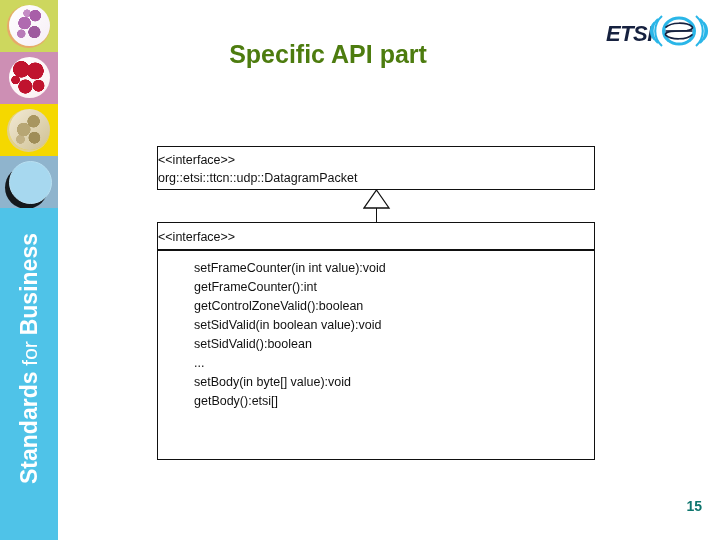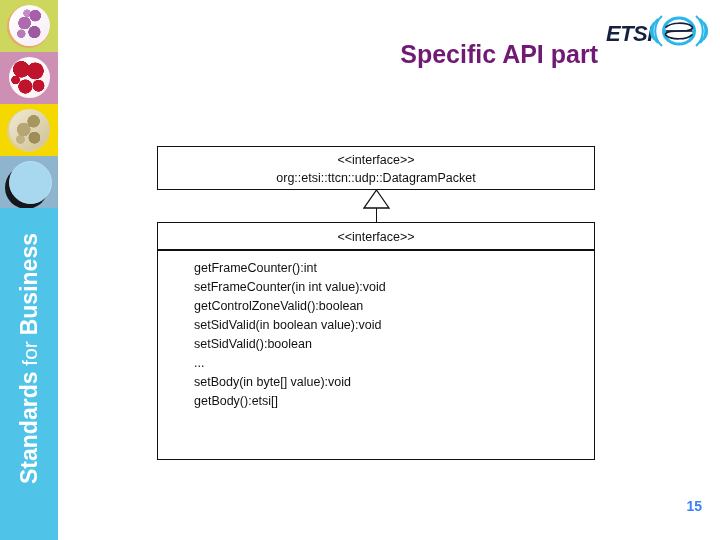--- a/index.html
+++ b/index.html
@@ -128,22 +128,22 @@
     width: 60px;
     height: 38px;
   }
 
   
   #page-title {
     position: absolute;
     left: 58px;
     top: 40px;
     width: 540px;
-    text-align: right;
-    color: #701a75;
+    text-align: center;
+    color: #4d7c0f;
     font-size: 25px;
     font-weight: bold;
   }
 
   
   #uml {
     position: absolute;
     left: 157px;
     top: 146px;
     width: 440px;
@@ -154,21 +154,21 @@
     left: 0;
     width: 438px;
     border: 1px solid #111111;
     background: #ffffff;
     box-sizing: border-box;
   }
   #uml-box-super { top: 0px; height: 44px; }
   #uml-box-sub   { top: 76px; height: 238px; }
 
   .uml-header {
-    text-align: center;
+    text-align: left;
     font-size: 12.5px;
     color: #111111;
     line-height: 1.45;
     padding-top: 4px;
   }
   #uml-box-sub .uml-header { padding-top: 5px; }
   .uml-divider {
     border-top: 2px solid #111111;
     margin-top: 3px;
   }
@@ -196,21 +196,21 @@
     width: 1px;
     height: 15px;
     background: #111111;
   }
 
   
   #page-number {
     position: absolute;
     right: 18px;
     bottom: 26px;
-    color: #3b82f6;
+    color: #0f766e;
     font-size: 14px;
     font-weight: bold;
   }
 </style>
 </head>
 <body>
 
 <div id="sidebar">
 
   <div class="tile" id="tile-0">
@@ -269,22 +269,22 @@
     </svg>
     <div id="gen-stem"></div>
   </div>
 
   <div class="uml-box" id="uml-box-sub">
     <div class="uml-header">
       <div>&lt;&lt;interface&gt;&gt;</div>
     </div>
     <div class="uml-divider"></div>
     <div class="uml-methods">
+      <div class="uml-method">setFrameCounter(in int value):void</div>
       <div class="uml-method">getFrameCounter():int</div>
-      <div class="uml-method">setFrameCounter(in int value):void</div>
       <div class="uml-method">getControlZoneValid():boolean</div>
       <div class="uml-method">setSidValid(in boolean value):void</div>
       <div class="uml-method">setSidValid():boolean</div>
       <div class="uml-method">...</div>
       <div class="uml-method">setBody(in byte[] value):void</div>
       <div class="uml-method">getBody():etsi[]</div>
     </div>
   </div>
 </div>
 

